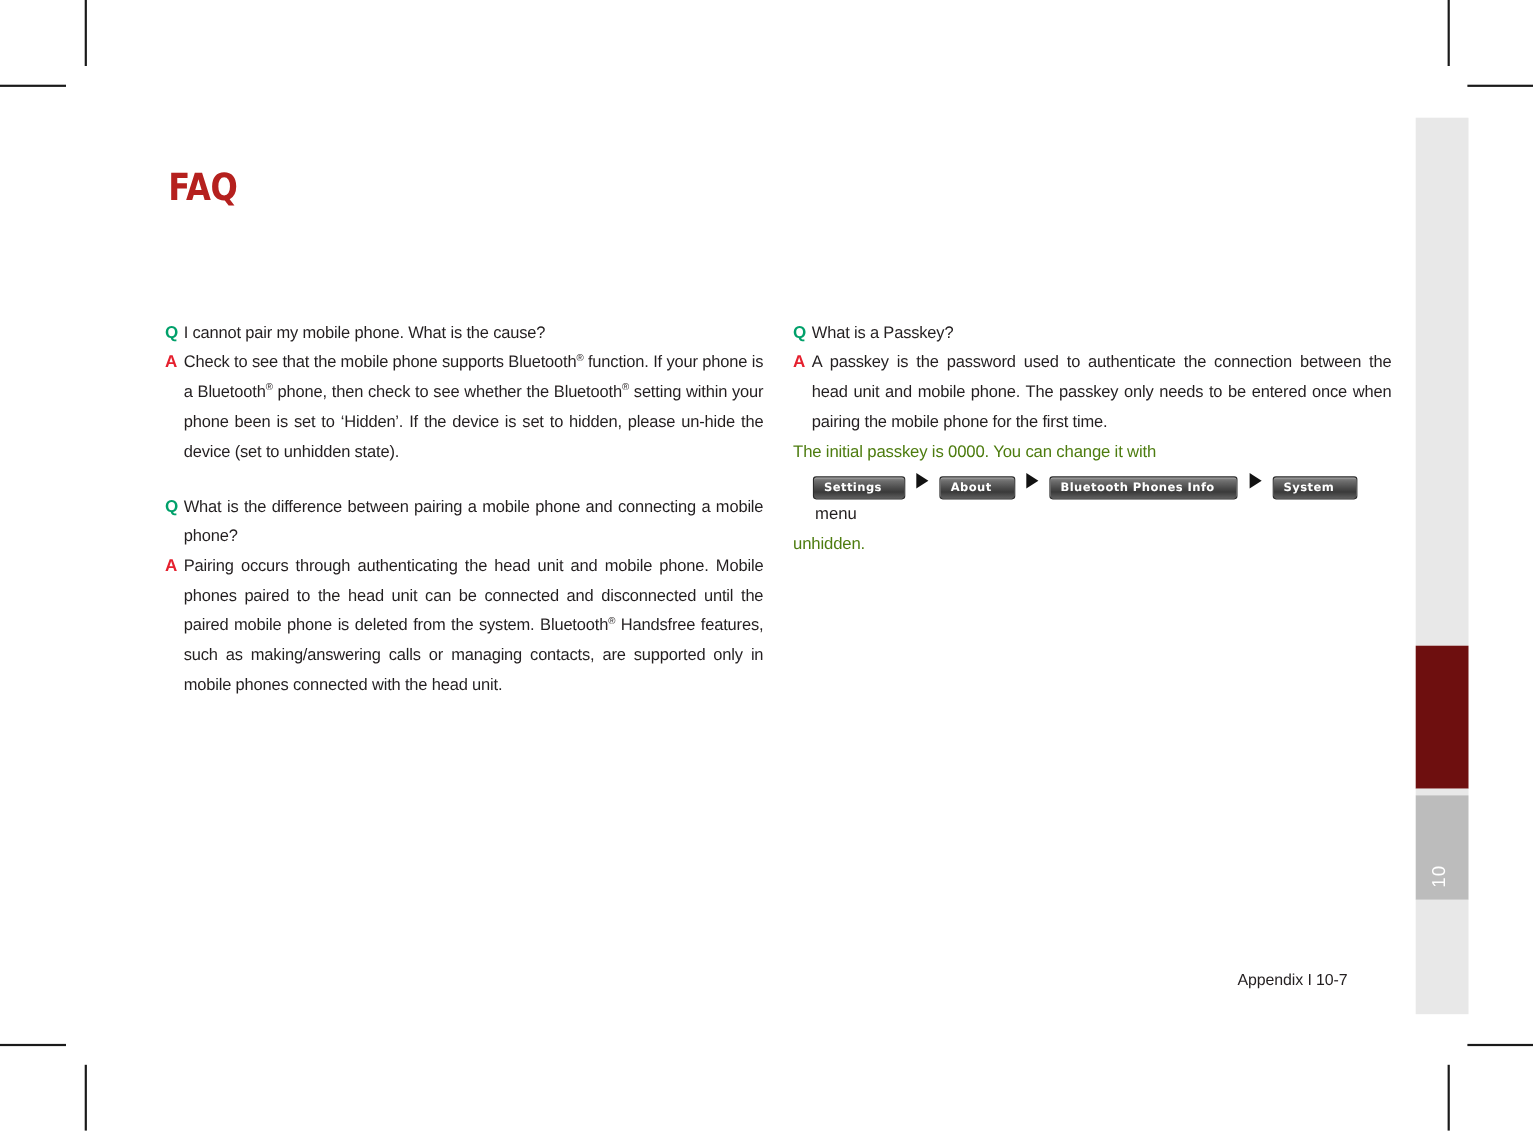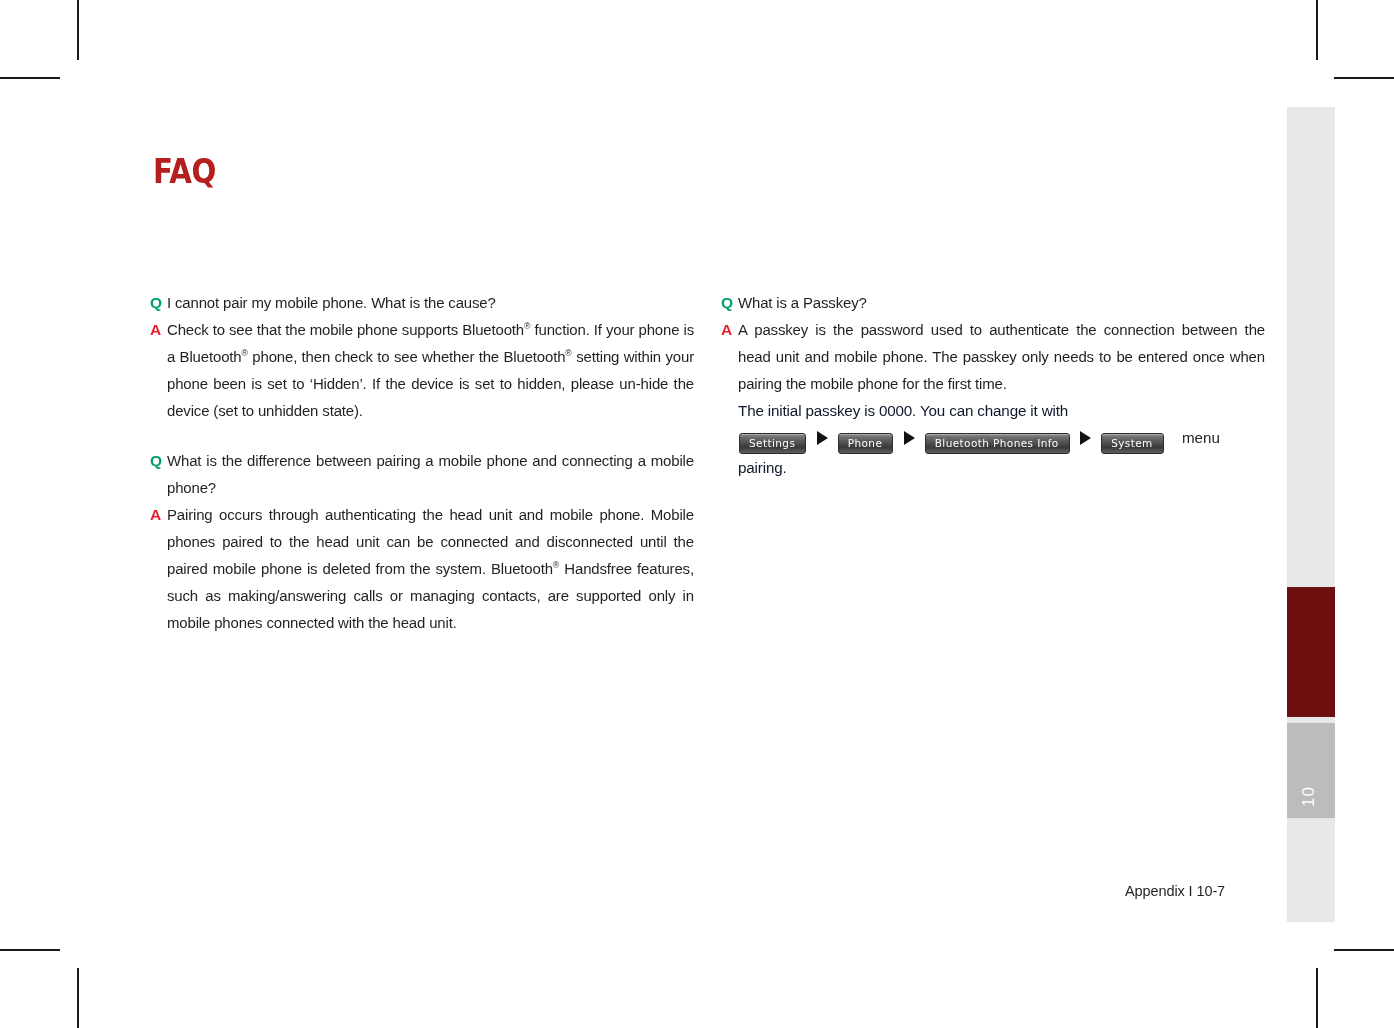--- a/index.html
+++ b/index.html
@@ -99,63 +99,62 @@
     line-height: 27px;
     color: #231f20;
     text-align: justify;
     letter-spacing: -0.15px;
     transform: scaleX(0.985);
     transform-origin: left top;
   }
   .body-text.nojust { text-align: left; }
 
   .plain-line {
-    margin-left: 17px;
     font-size: 15.2px;
     line-height: 27px;
-    color: #0f172a;
+    color: #4d7c0f;
     letter-spacing: -0.15px;
   }
 
   sup.reg { font-size: 9px; vertical-align: super; line-height: 0; }
 
   
   .menu-path {
     margin-left: 17px;
     line-height: 27px;
     font-size: 15.2px;
     color: #231f20;
   }
   .mbtn {
     display: inline-block;
     vertical-align: -4px;
-    padding: 2px 10px 3px 9px;
+    padding: 2px 20px 3px 9px;
     margin: 0 1px;
     border-radius: 3px;
     color: #ffffff;
     font-family: "DejaVu Sans", sans-serif;
     font-size: 10.5px;
-    font-weight: 400;
+    font-weight: 700;
     letter-spacing: 0.4px;
     line-height: 14px;
     background: linear-gradient(180deg,#8d8d8d 0%,#6d6d6d 18%,#4a4a4a 52%,#3a3a3a 70%,#5e5e5e 100%);
     border: 1px solid #2b2b2b;
     box-shadow: inset 0 1px 0 rgba(255,255,255,0.28);
     white-space: nowrap;
   }
   .arrow {
     display: inline-block;
     vertical-align: -2px;
     margin: 0 5px;
     width: 0; height: 0;
     border-top: 7px solid transparent;
     border-bottom: 7px solid transparent;
     border-left: 11px solid #121212;
   }
-  .menu-trail { margin-left: 13px; }
+  .menu-trail { margin-left: 3px; }
 
   .footer {
     position: absolute;
     left: 1125px; top: 883px;
     font-size: 14.5px;
     color: #231f20;
     letter-spacing: -0.1px;
     font-family: "Liberation Sans", sans-serif;
   }
 </style>
@@ -219,27 +218,27 @@
       </div>
       <div class="qa-row">
         <span class="marker a">A</span>
         <span class="body-text">A passkey is the password used to authenticate the connection between the head unit and mobile phone. The passkey only needs to be entered once when pairing the mobile phone for the first time.</span>
       </div>
       <div class="plain-line">The initial passkey is 0000. You can change it with</div>
 
       <div class="menu-path">
         <span class="mbtn">Settings</span>
         <span class="arrow"></span>
-        <span class="mbtn">Phone</span>
+        <span class="mbtn">About</span>
         <span class="arrow"></span>
         <span class="mbtn">Bluetooth Phones Info</span>
         <span class="arrow"></span>
         <span class="mbtn">System</span>
         <span class="menu-trail">menu</span>
       </div>
-      <div class="plain-line">pairing.</div>
+      <div class="plain-line">unhidden.</div>
     </div>
 
   </div>
 
   <div class="footer">Appendix I 10-7</div>
 
 </div>
 
 </body></html>

